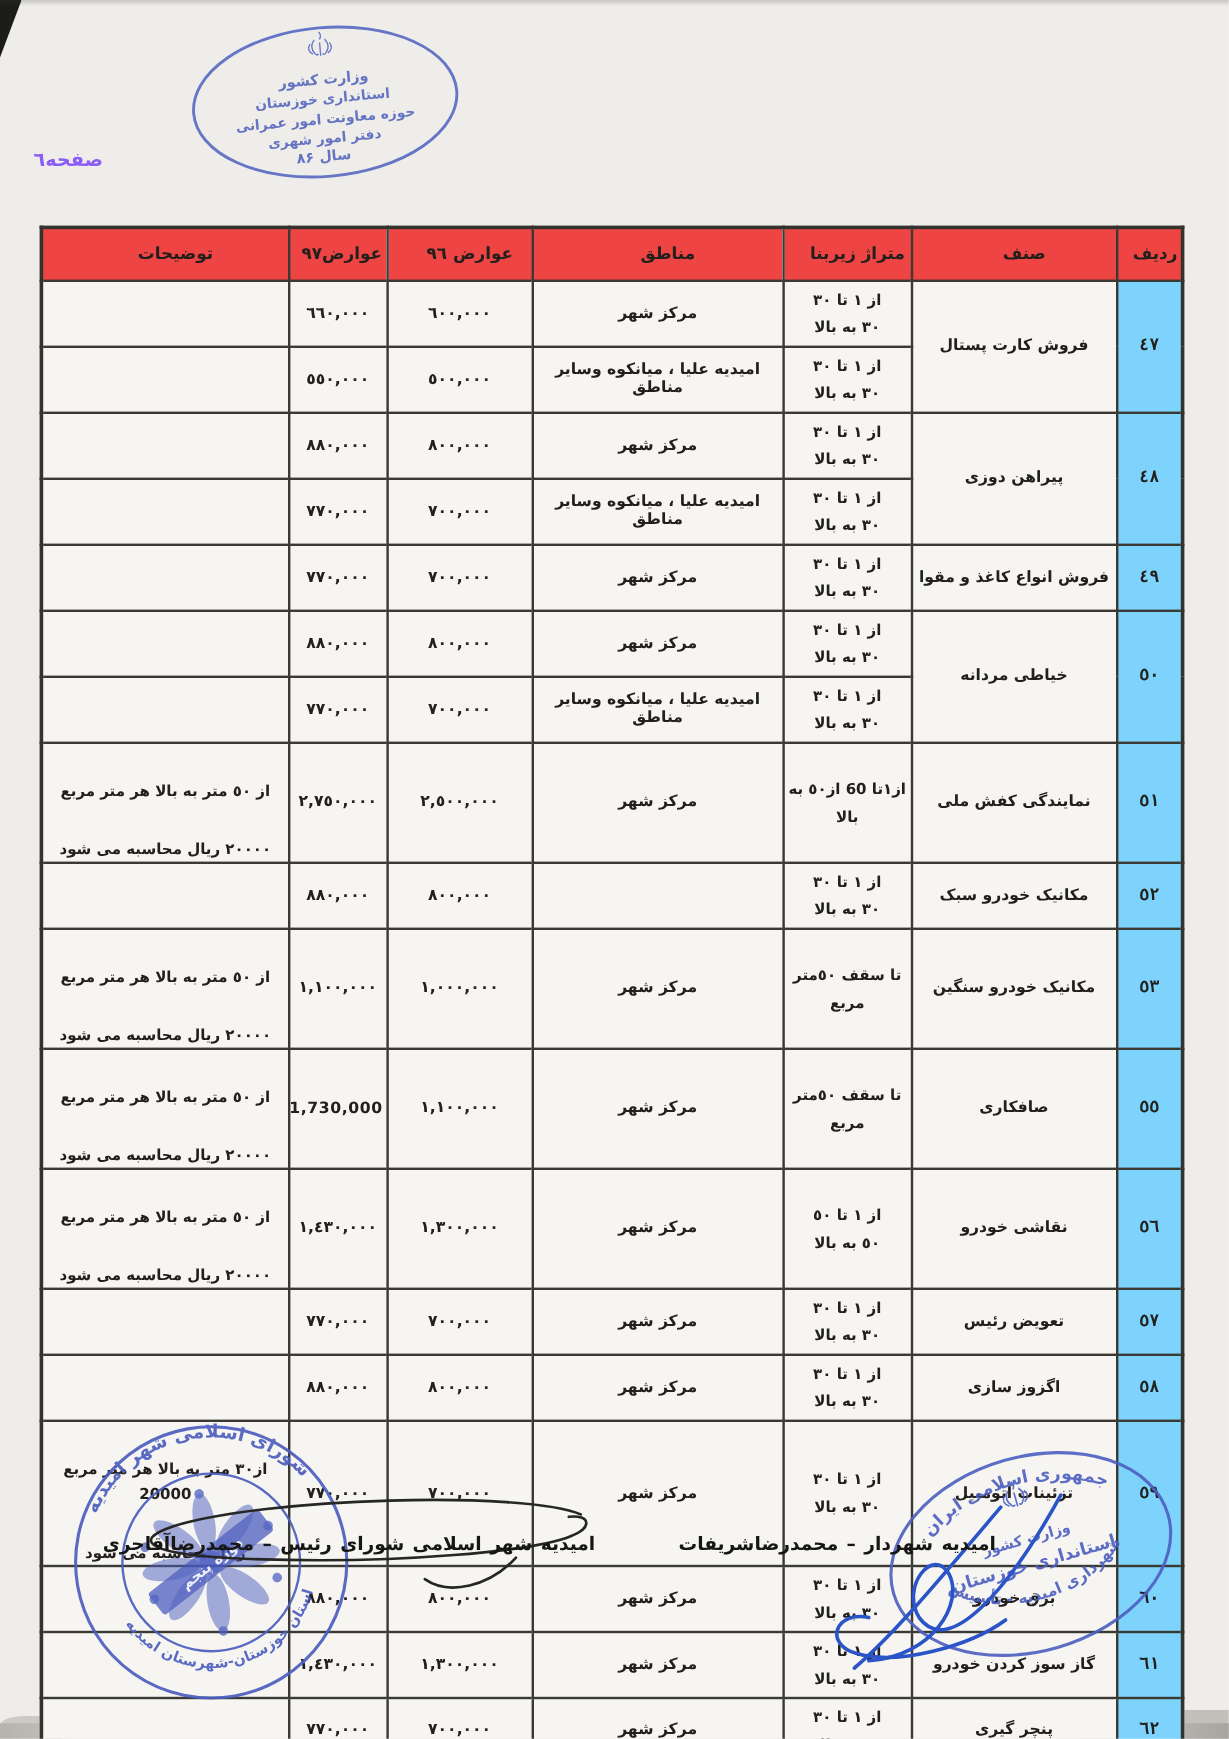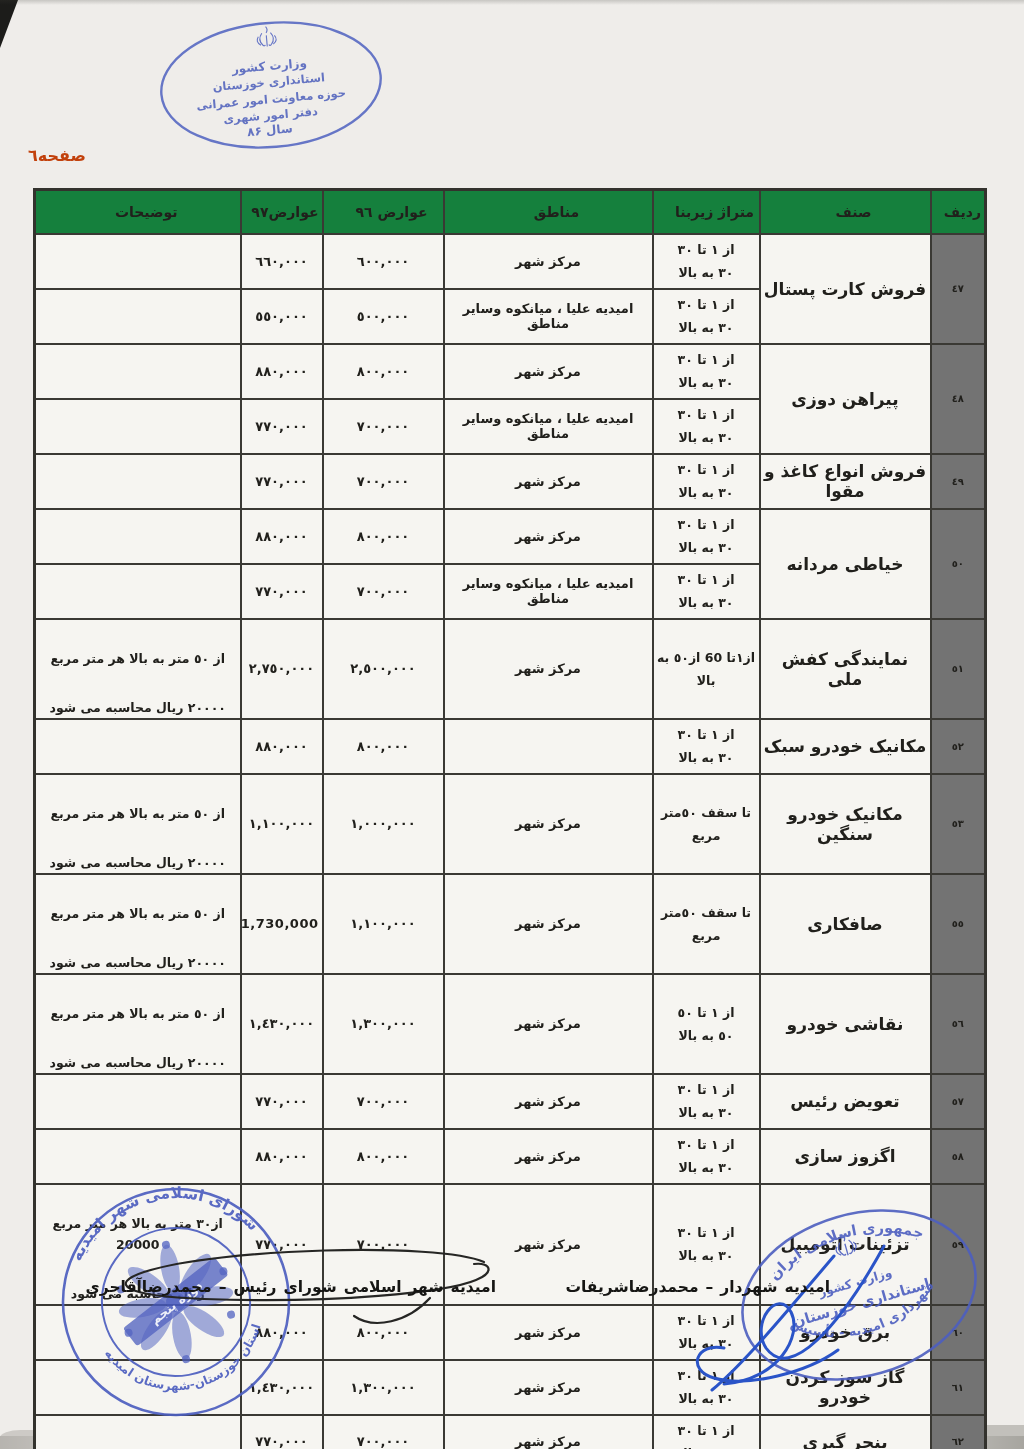--- a/index.html
+++ b/index.html
@@ -30,22 +30,22 @@
   .bottom-blotch-left{
     position:absolute; left:0; top:1430px; width:52px; height:19px;
     background:#b5b3ae; opacity:.6; border-radius:40% 40% 0 0;
   }
   .bottom-blotch-right{
     position:absolute; left:986px; top:1425px; width:38px; height:24px;
     background:#a9a7a2; opacity:.65;
   }
   
   .page-label{
-    position:absolute; left:28px; top:146px;
-    font-size:16px; font-weight:bold; color:#c2410c;
+    position:absolute; left:28px; top:123px;
+    font-size:16px; font-weight:bold; color:#8b5cf6;
     direction:rtl;
   }
   
   .stamp{ position:absolute; pointer-events:none; }
   .stamp-top{ left:154px; top:18px; transform:rotate(-5deg); opacity:.88; }
   .stamp-br { left:733px; top:1204px; transform:rotate(-16deg); opacity:.9; }
   .stamp-bl { left:54px;  top:1180px; transform:rotate(-10deg); opacity:.92; }
   .stamp text{ font-family:"DejaVu Sans", sans-serif; }
   
   .sig-line{
@@ -70,23 +70,23 @@
   }
   table.tariff th, table.tariff td{
     border:2px solid #3a3934;
     text-align:center; vertical-align:middle;
     color:#21201c; font-weight:bold;
     overflow:hidden;
     padding:0 3px;
   }
   table.tariff thead tr{ height:44px; }
   table.tariff tbody tr{ height:55px; }
-  table.tariff th{ background:#15803d; font-size:14px;padding-left:20px; }
-  td.c-num{ background:#737373; font-size:10px; }
-  td.c-cat{ font-size:17px; }
+  table.tariff th{ background:#ef4444; font-size:14px;padding-left:20px; }
+  td.c-num{ background:#7dd3fc; font-size:14px;font-family:Liberation Mono, monospace; }
+  td.c-cat{ font-size:13px; }
   td.c-area{ font-size:12.5px; padding:4px 2px; }
   td.c-area .al{ line-height:23px; }
   td.c-region{ font-size:13px; }
   td.c-fee{ font-size:13px; letter-spacing:.5px; }
   td.c-note{ font-size:12.5px; }
   td.c-note .nl{ line-height:21px;margin-top:28px; }
 </style>
 </head>
 <body>
 

